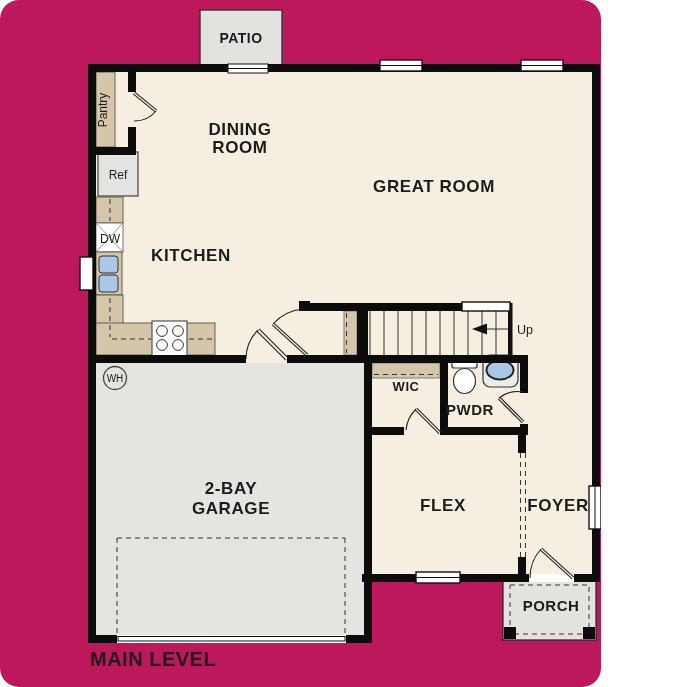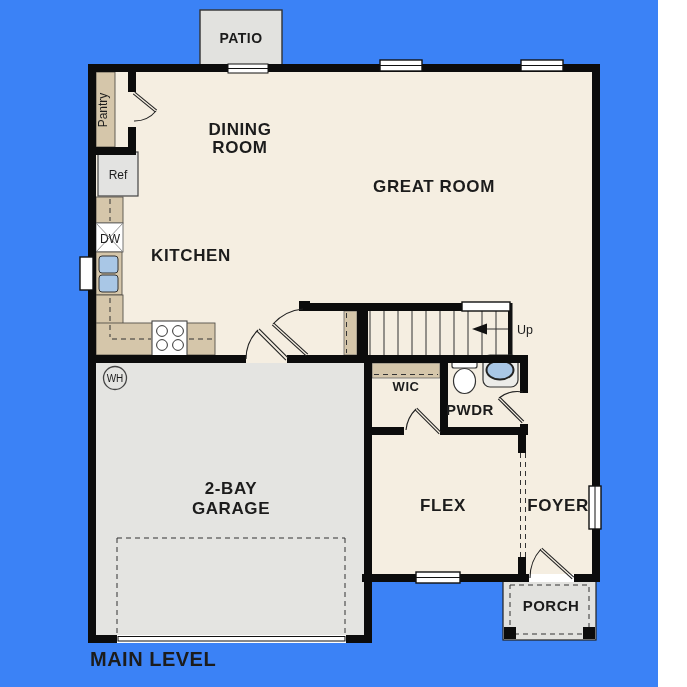--- a/index.html
+++ b/index.html
@@ -1,17 +1,17 @@
 <!DOCTYPE html>
 <html><head>
 <meta charset="utf-8">
 <style>
   html,body{margin:0;padding:0;background:#ffffff;}
-  .stage{position:relative;width:658px;height:687px;background:#3b82f6;overflow:hidden;
-         font-family:"Liberation Sans",sans-serif;}
+  .stage{position:relative;width:601px;height:687px;background:#be185d;overflow:hidden;
+         font-family:"Liberation Sans",sans-serif;border-radius:19px;}
   svg text{fill:#1c1c1c;font-family:"Liberation Sans",sans-serif;}
   .room-label{font-weight:bold;font-size:17px;text-anchor:middle;letter-spacing:.6px;}
   .med-label{font-weight:bold;font-size:15px;text-anchor:middle;letter-spacing:.5px;}
   .patio-label{font-weight:bold;font-size:14px;text-anchor:middle;letter-spacing:.5px;}
   .small-label{font-size:12px;text-anchor:middle;}
   .wic-label{font-size:13px;font-weight:600;text-anchor:middle;letter-spacing:.5px;}
   .title-label{font-weight:bold;font-size:20px;letter-spacing:.5px;}
   .wall{fill:#0c0c0c;}
   .doorline{stroke:#222;stroke-width:1.1;fill:none;}
   .arc{stroke:#222;stroke-width:1.1;fill:none;}

